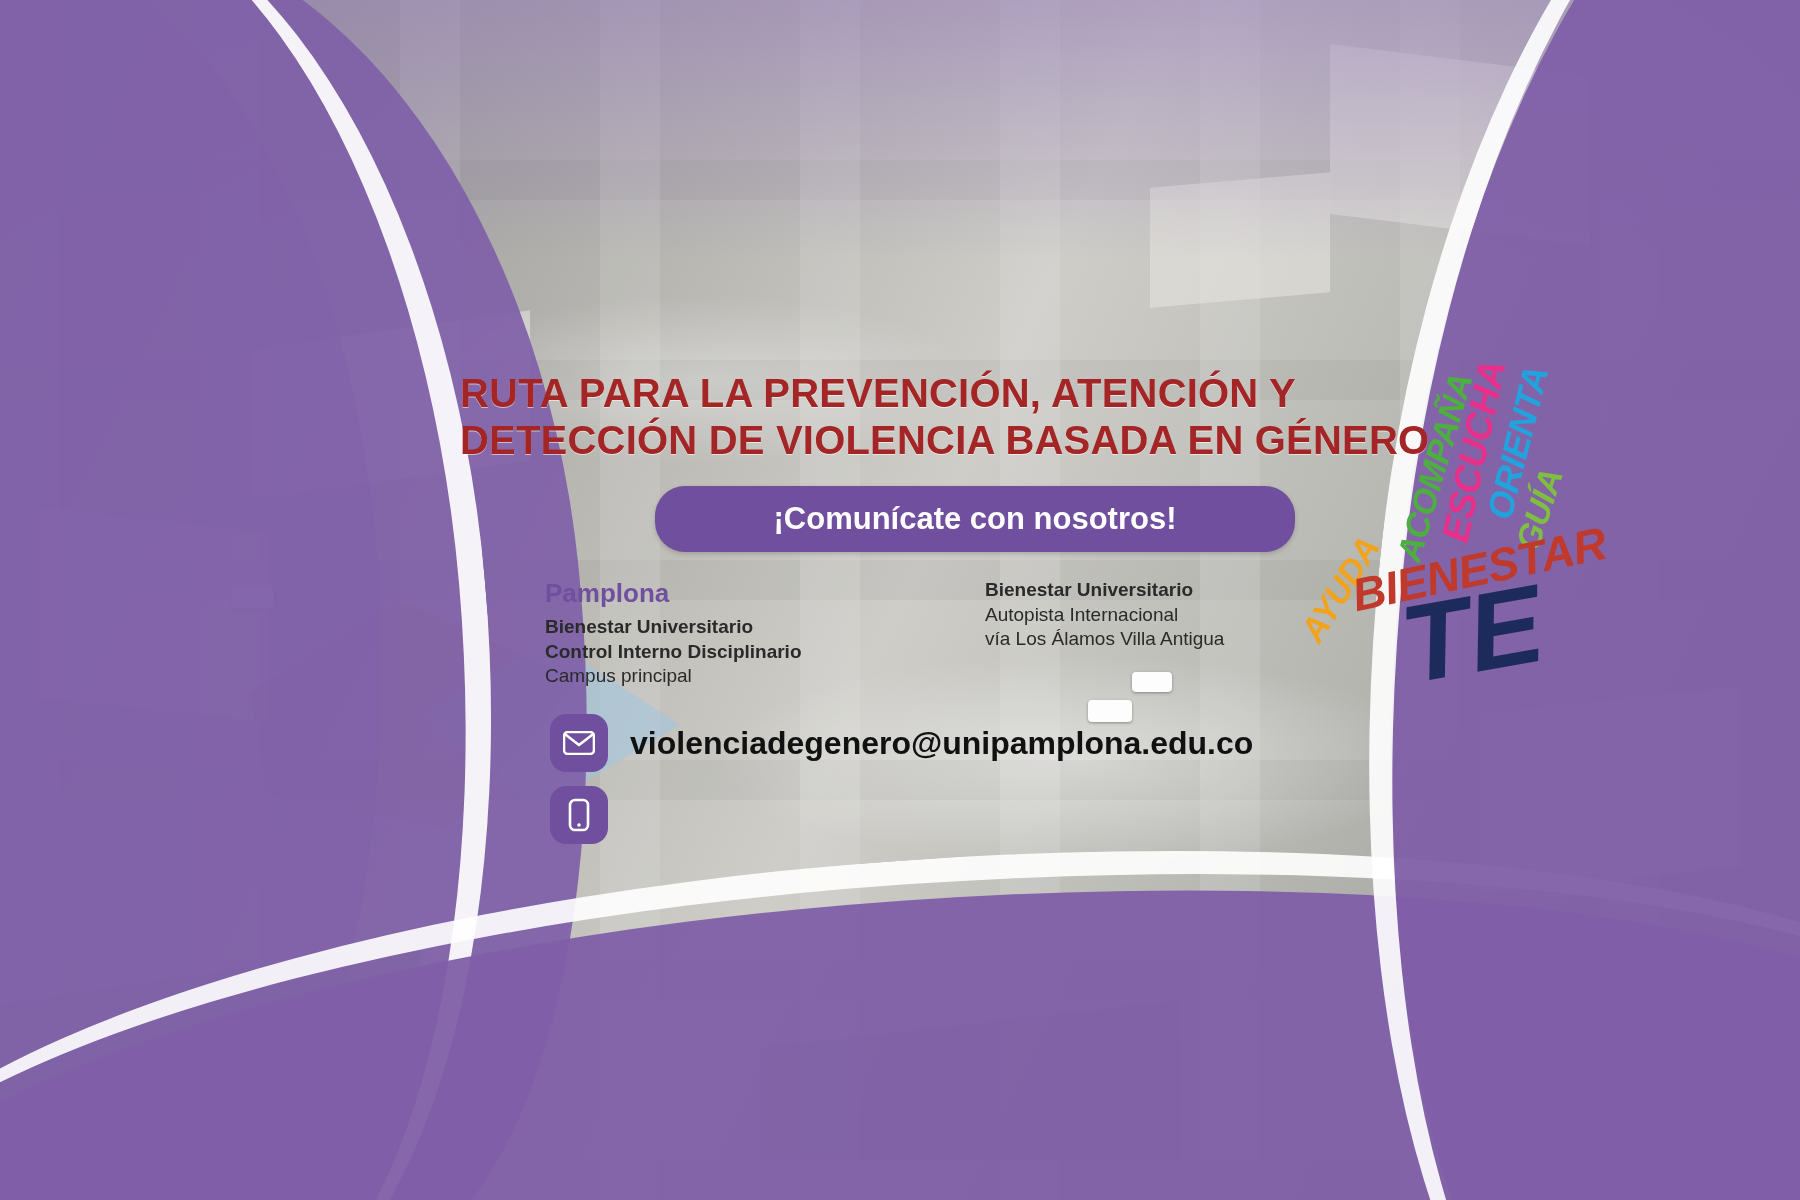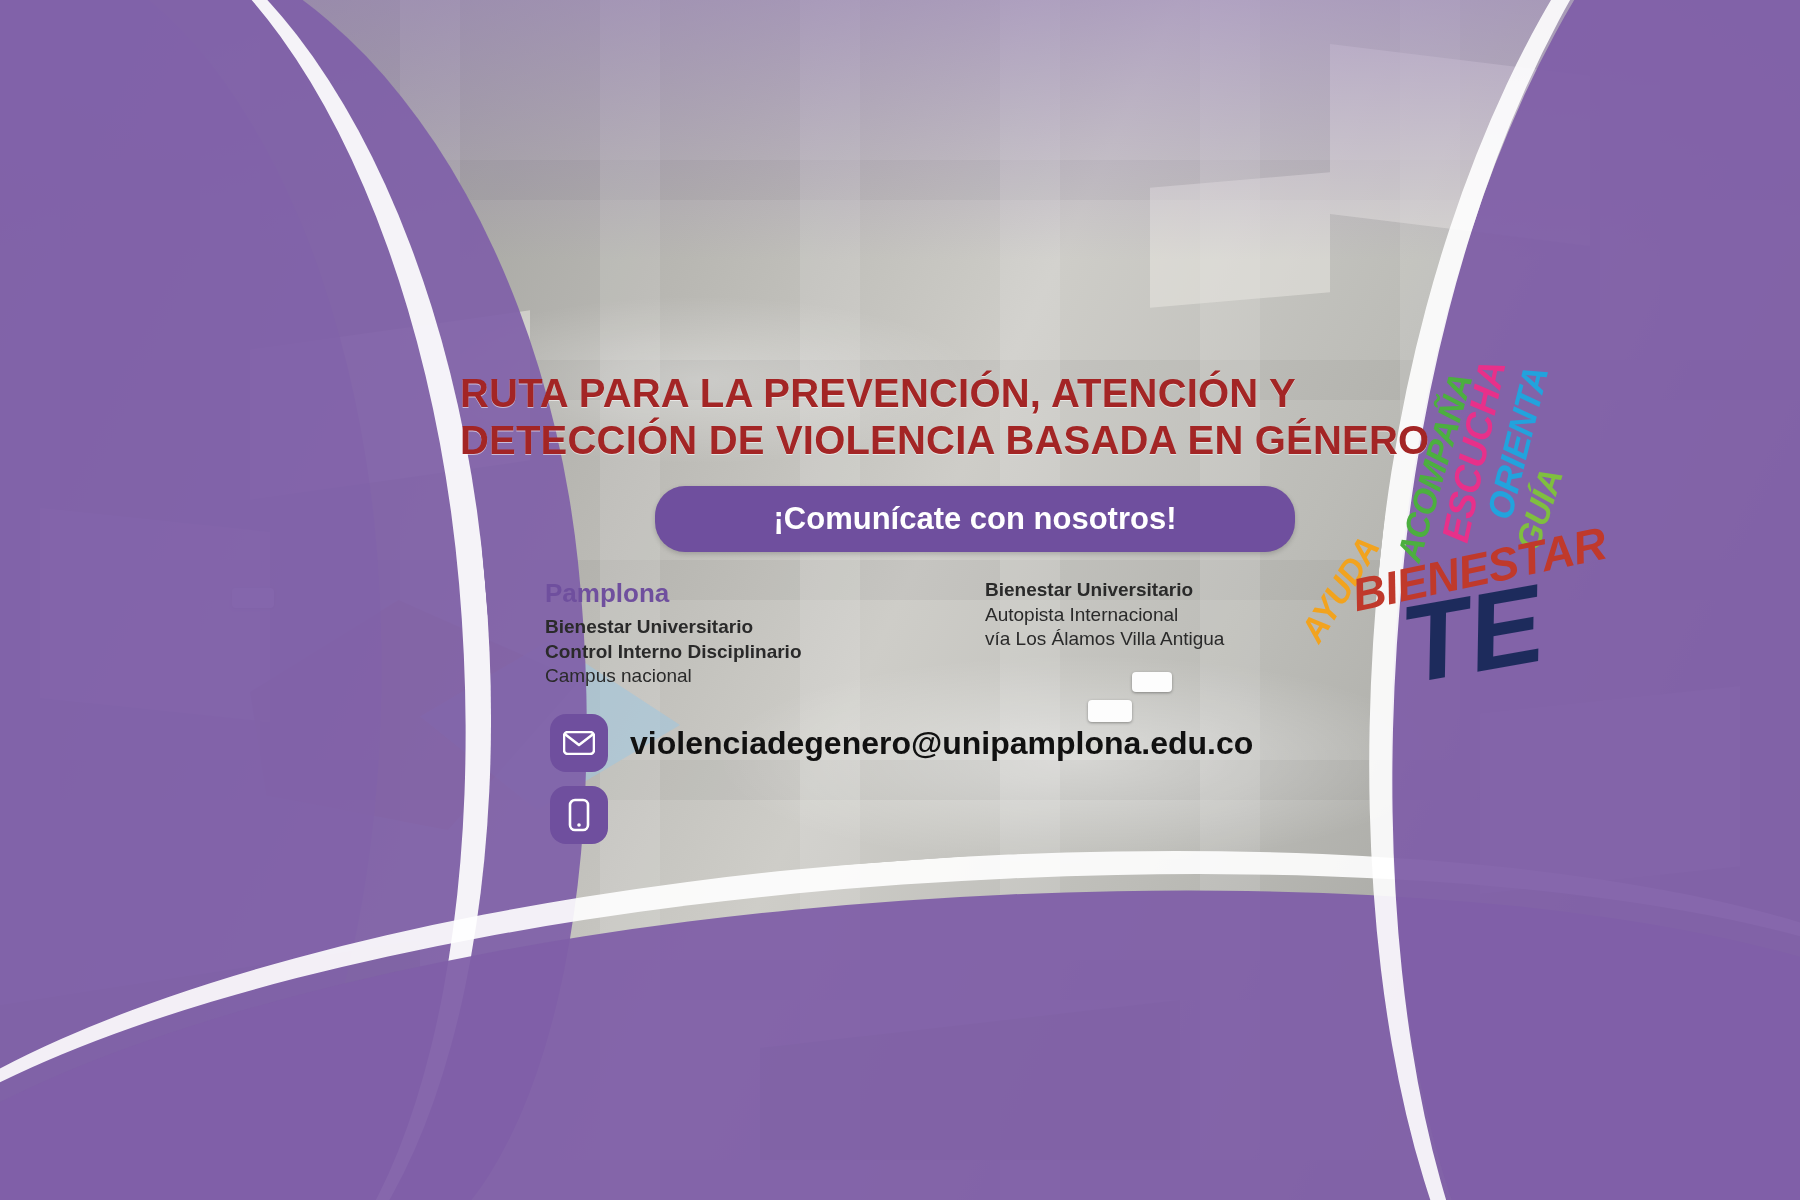--- a/index.html
+++ b/index.html
@@ -259,21 +259,21 @@
     <div class="pill">
       <span>¡Comunícate con nosotros!</span>
     </div>
 
     <div class="branches">
 
       <div class="branch">
         <div class="branch-name">Pamplona</div>
         <div class="branch-line bold">Bienestar Universitario</div>
         <div class="branch-line bold">Control Interno Disciplinario</div>
-        <div class="branch-line">Campus nacional</div>
+        <div class="branch-line">Campus principal</div>
       </div>
 
       <div class="branch">
         <div class="branch-line bold">Bienestar Universitario</div>
         <div class="branch-line">Autopista Internacional</div>
         <div class="branch-line">vía Los Álamos Villa Antigua</div>
       </div>
 
     </div>
 

